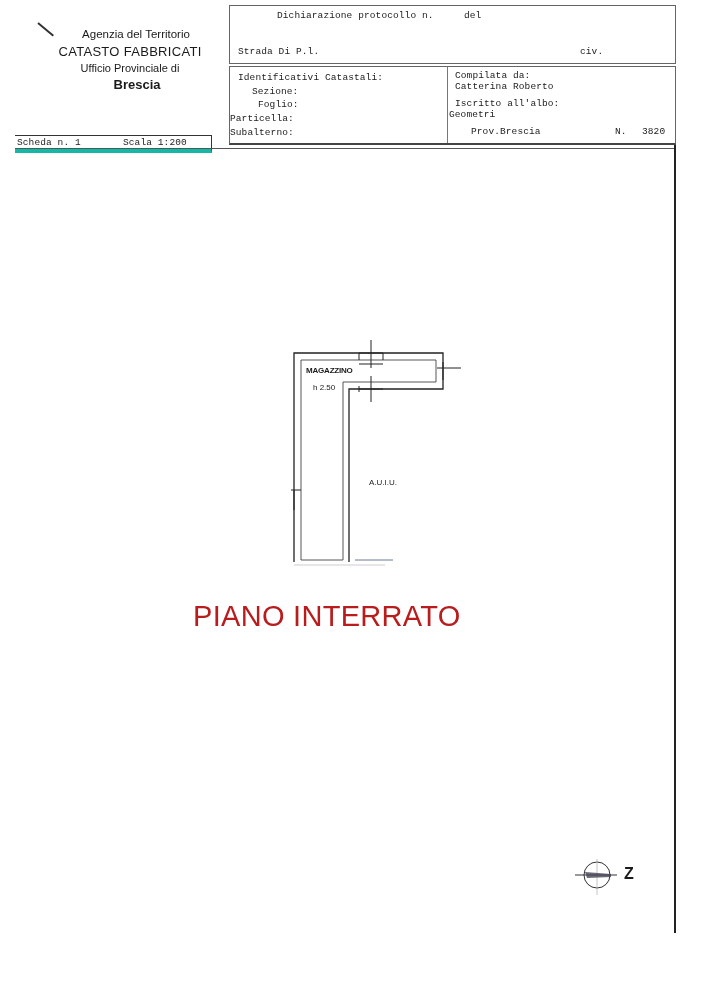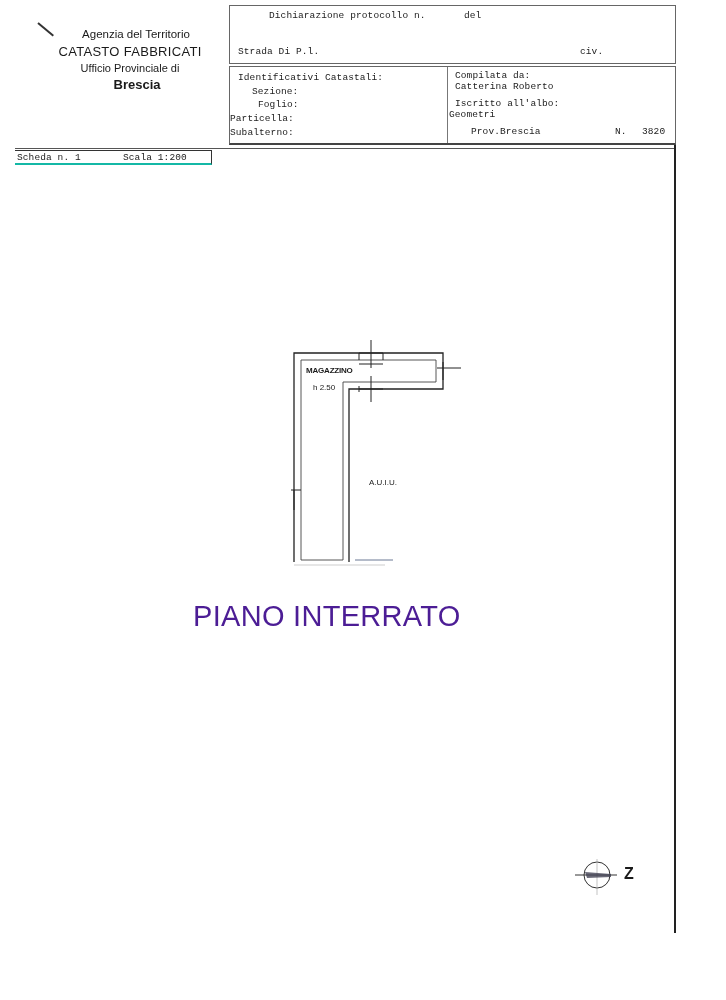--- a/index.html
+++ b/index.html
@@ -8,40 +8,40 @@
   .mono { font-family:"Liberation Mono", "DejaVu Sans Mono", monospace; font-size:9.5px; color:#222; letter-spacing:0.1px; }
   .agency { left:40px; top:28px; width:180px; text-align:center; }
   .agency .l1 { font-size:11.5px; font-weight:normal; margin-left:12px; }
   .agency .l2 { font-size:13px; font-weight:normal; letter-spacing:0.3px; margin-top:4px; }
   .agency .l3 { font-size:11px; margin-top:3px; }
   .agency .l4 { font-size:13px; margin-top:3px; margin-left:14px;font-weight:bold; }
   .slash { left:38px; top:22px; width:20px; height:2px; background:#333; transform:rotate(40deg); transform-origin:left center; }
   .box-top { left:229px; top:5px; width:445px; height:57px; border:1px solid #666; }
   .box-bot { left:229px; top:66px; width:445px; height:76px; border:1px solid #666; border-bottom:2px solid #444; }
   .box-bot .divider { position:absolute; left:217px; top:0; width:1px; height:76px; background:#777; }
-  .schede { left:15px; top:135px; width:196px; height:12px; border:1px solid #333; border-left:none; border-bottom:2px solid #14b8a6;margin-top:15px; }
+  .schede { left:15px; top:135px; width:196px; height:12px; border:1px solid #333; border-left:none; border-bottom:5px solid #14b8a6; }
   .frame-top { left:15px; top:148px; width:660px; height:1px; background:#555; }
   .frame-right { left:674px; top:145px; width:2px; height:788px; background:#222; }
   .plan-svg { left:285px; top:340px; }
-  .title { left:193px; top:600px; font-size:29px; letter-spacing:0.3px; color:#4c1d95; }
+  .title { left:193px; top:600px; font-size:29px; letter-spacing:0.3px; color:#b91c1c; }
   .compass { left:573px; top:855px; }
 </style>
 </head>
 <body>
 
 <div class="abs slash"></div>
 <div class="abs agency">
   <div class="l1">Agenzia del Territorio</div>
   <div class="l2">CATASTO FABBRICATI</div>
   <div class="l3">Ufficio Provinciale di</div>
   <div class="l4">Brescia</div>
 </div>
 
 <div class="abs box-top">
-  <span class="abs mono" style="left:0;top:4px;padding-left:39px;">Dichiarazione protocollo n.</span>
+  <span class="abs mono" style="left:8px;top:4px;padding-left:39px;">Dichiarazione protocollo n.</span>
   <span class="abs mono" style="left:234px;top:4px;">del</span>
   <span class="abs mono" style="left:8px;top:40px;">Strada Di P.l.</span>
   <span class="abs mono" style="left:350px;top:40px;">civ.</span>
 </div>
 
 <div class="abs box-bot">
   <div class="divider"></div>
   <span class="abs mono" style="left:8px;top:5px;">Identificativi Catastali:</span>
   <span class="abs mono" style="left:22px;top:19px;">Sezione:</span>
   <span class="abs mono" style="left:28px;top:32px;">Foglio:</span>

